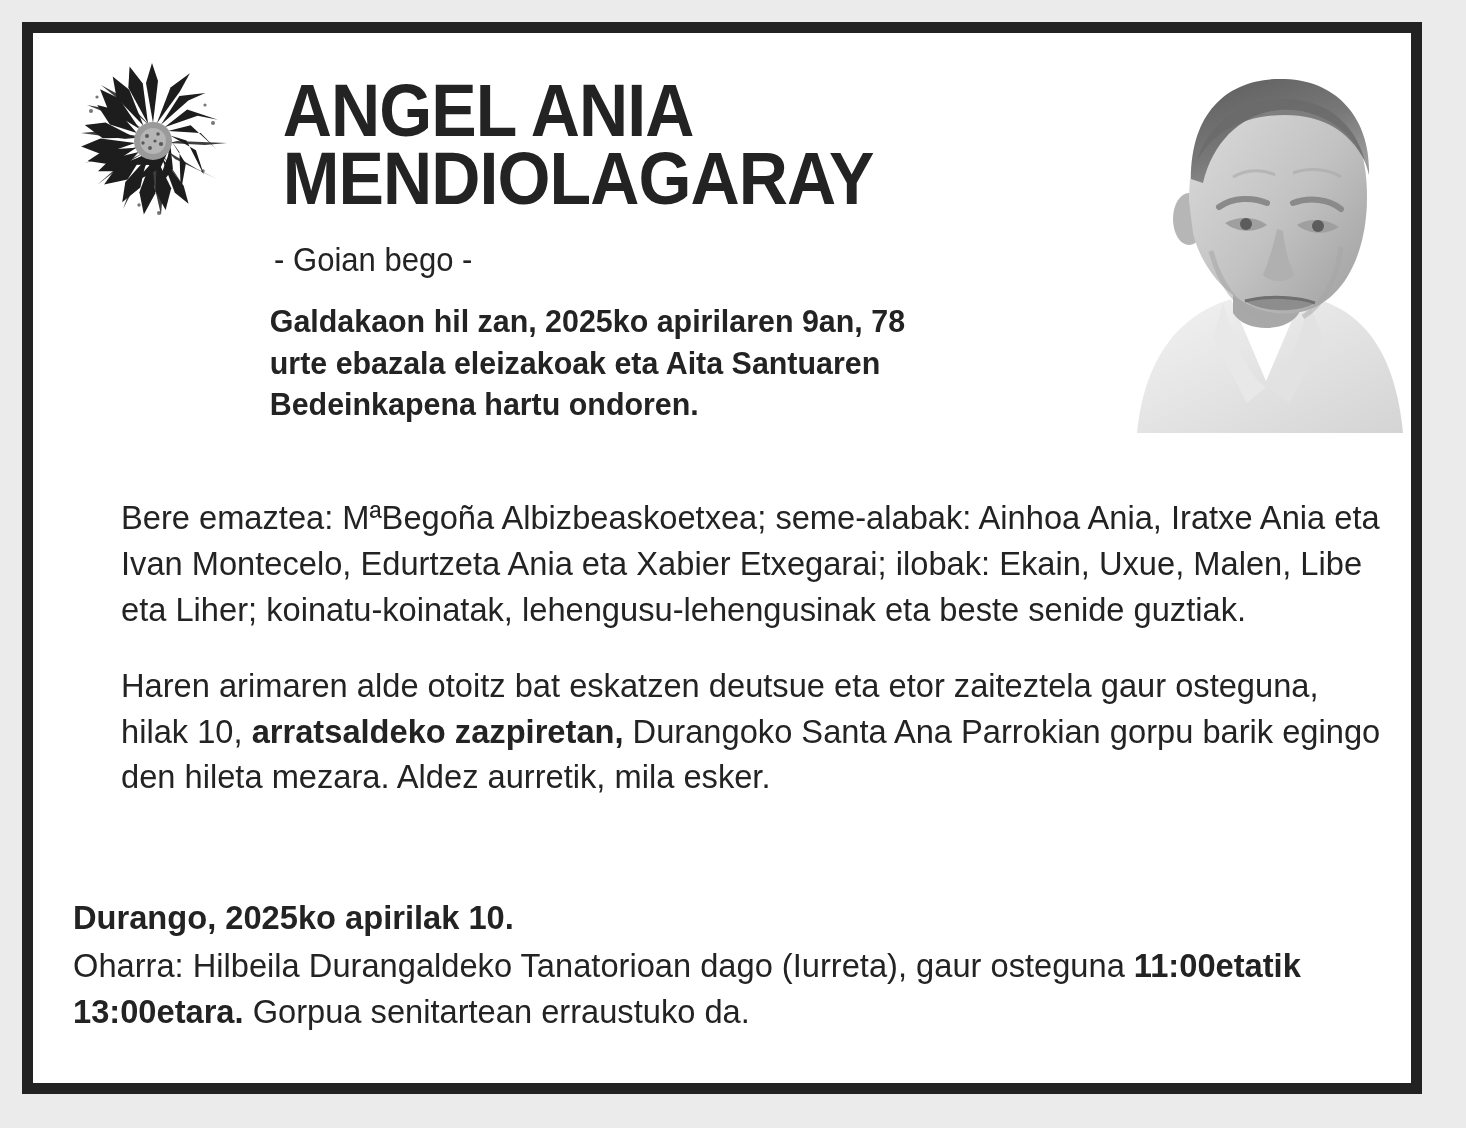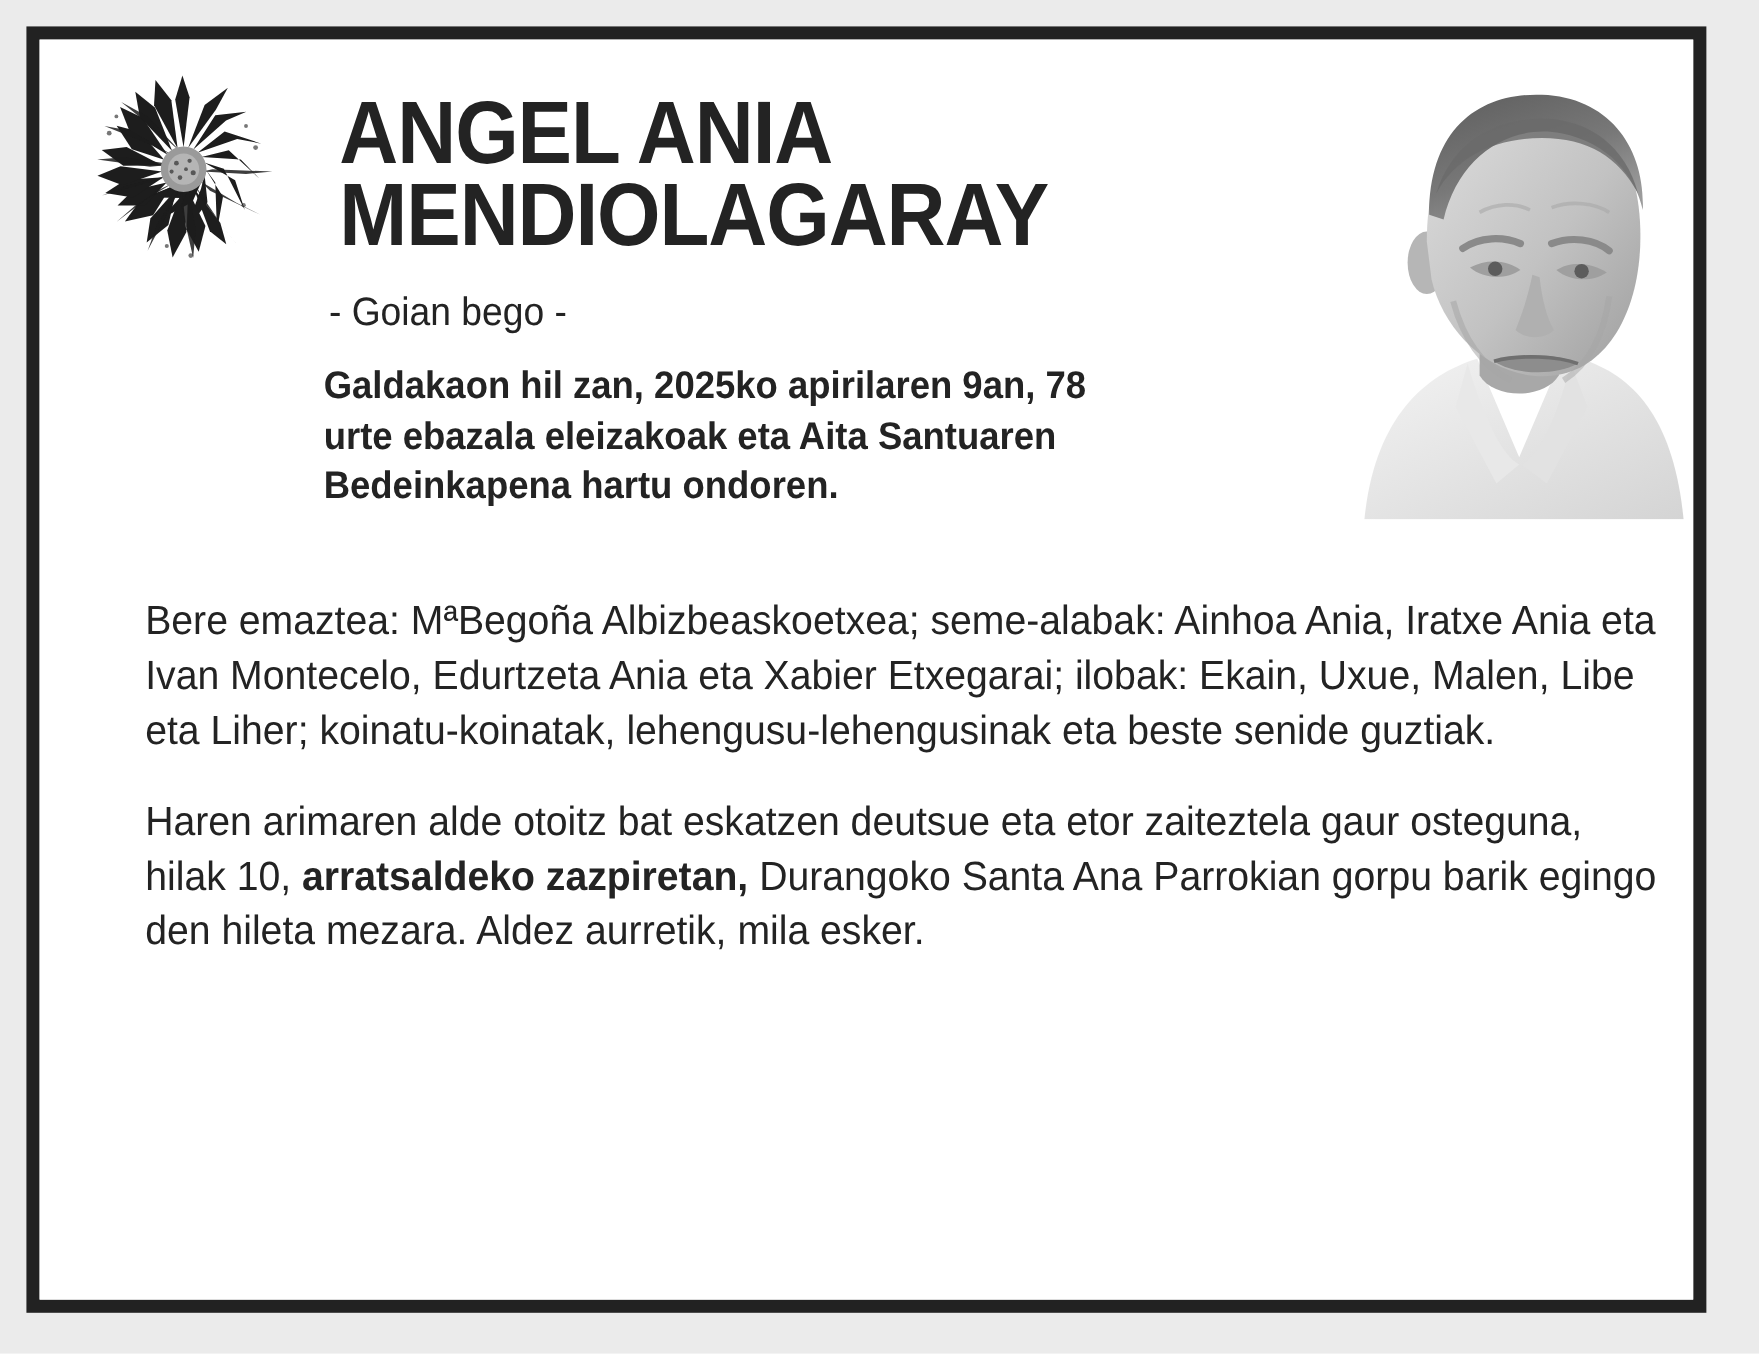--- a/index.html
+++ b/index.html
@@ -281,15 +281,19 @@
         <span>urte ebazala eleizakoak eta Aita Santuaren</span>
         <span>Bedeinkapena hartu ondoren.</span>
       </div>
     </div>
 
     <div id="body-block">
       <p class="body-par">Bere emaztea: MªBegoña Albizbeaskoetxea; seme-alabak: Ainhoa Ania, Iratxe Ania eta Ivan Montecelo, Edurtzeta Ania eta Xabier Etxegarai; ilobak: Ekain, Uxue, Malen, Libe eta Liher; koinatu-koinatak, lehengusu-lehengusinak eta beste senide guztiak.</p>
       <p class="body-par"><span>Haren arimaren alde otoitz bat eskatzen deutsue eta etor zaiteztela gaur osteguna, hilak 10, </span><b>arratsaldeko zazpiretan,</b><span> Durangoko Santa Ana Parrokian gorpu barik egingo den hileta mezara. Aldez aurretik, mila esker.</span></p>
     </div>
 
+    <div id="closing-block">
+      <p class="closing-date">Durango, 2025ko apirilak 10.</p>
+      <p class="note-par"><span>Oharra: Hilbeila Durangaldeko Tanatorioan dago (Iurreta), gaur osteguna </span><b>11:00etatik 13:00etara.</b><span> Gorpua senitartean erraustuko da.</span></p>
+    </div>
 
   </div>
 </div>
 
 </body></html>

